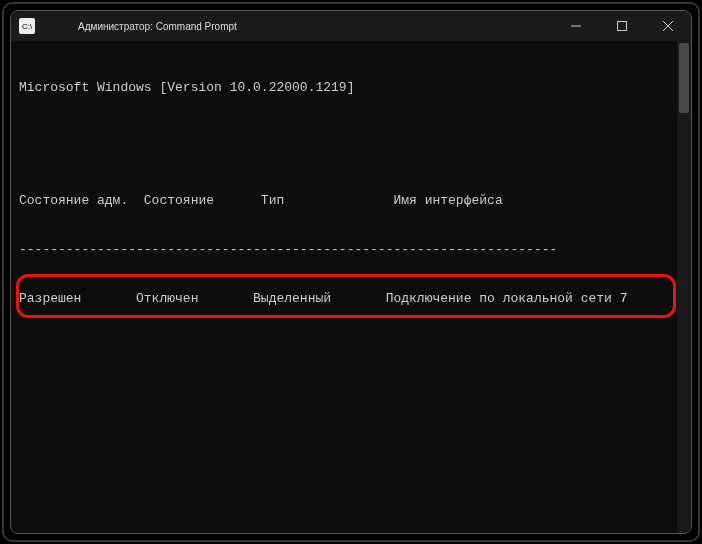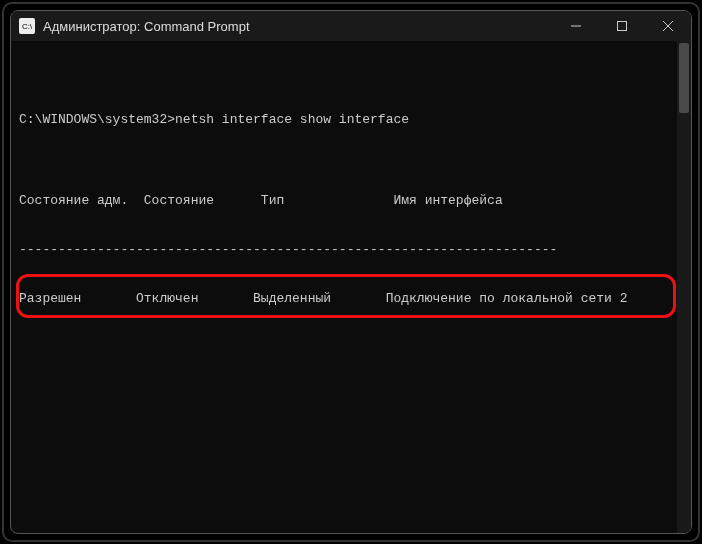--- a/index.html
+++ b/index.html
@@ -46,23 +46,24 @@
     margin-right: 8px;
     display: flex;
     align-items: center;
     justify-content: center;
     font-size: 8px;
     color: #000;
     font-family: Arial, sans-serif;
   }
   .title-text {
     font-family: "Segoe UI", Arial, sans-serif;
-    font-size: 13px;
+    font-size: 10px;
     color: #ddd;
     flex: 1;
+    margin-left: 35px;
   }
   .win-controls {
     display: flex;
     height: 100%;
   }
   .win-btn {
     width: 46px;
     height: 100%;
     display: flex;
     align-items: center;
@@ -129,26 +130,26 @@
         <div class="win-btn">
           <svg viewBox="0 0 10 10">
               <line x1="0" y1="0" x2="10" y2="10" stroke="#ccc" stroke-width="1"></line>
               <line x1="10" y1="0" x2="0" y2="10" stroke="#ccc" stroke-width="1"></line>
             </svg>
         </div>
       </div>
     </div>
 
     <div class="terminal">
+      <div class="line">Microsoft Windows [Version 10.0.22000.1219]</div>
       <div class="line"></div>
-      <div class="line">C:\WINDOWS\system32&gt;netsh interface show interface</div>
       <div class="line"></div>
       <div class="line">Состояние адм.  Состояние      Тип              Имя интерфейса</div>
       <div class="line">---------------------------------------------------------------------</div>
-      <div class="line">Разрешен       Отключен       Выделенный       Подключение по локальной сети 2</div>
+      <div class="line">Разрешен       Отключен       Выделенный       Подключение по локальной сети 7</div>
       
       
       
       <div class="line"></div>
       <div class="line"></div>
       
       
     </div>
 
     <div class="scrollbar">

